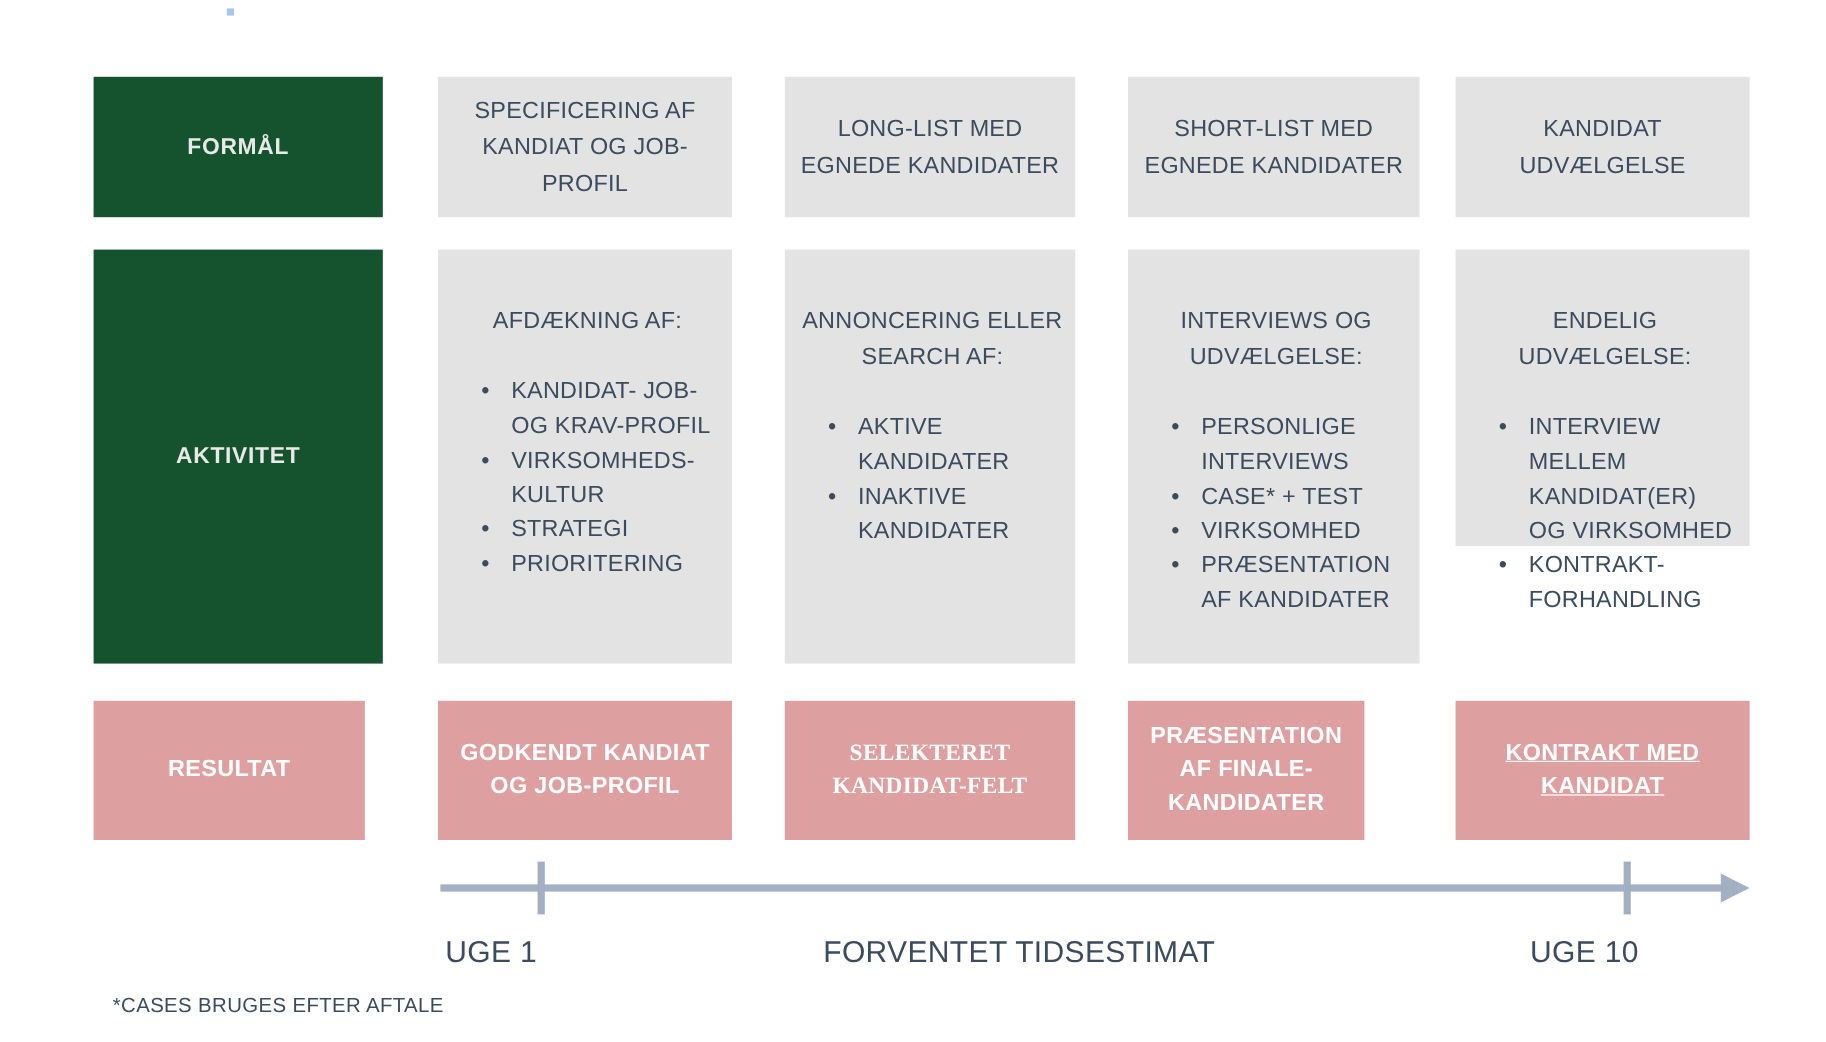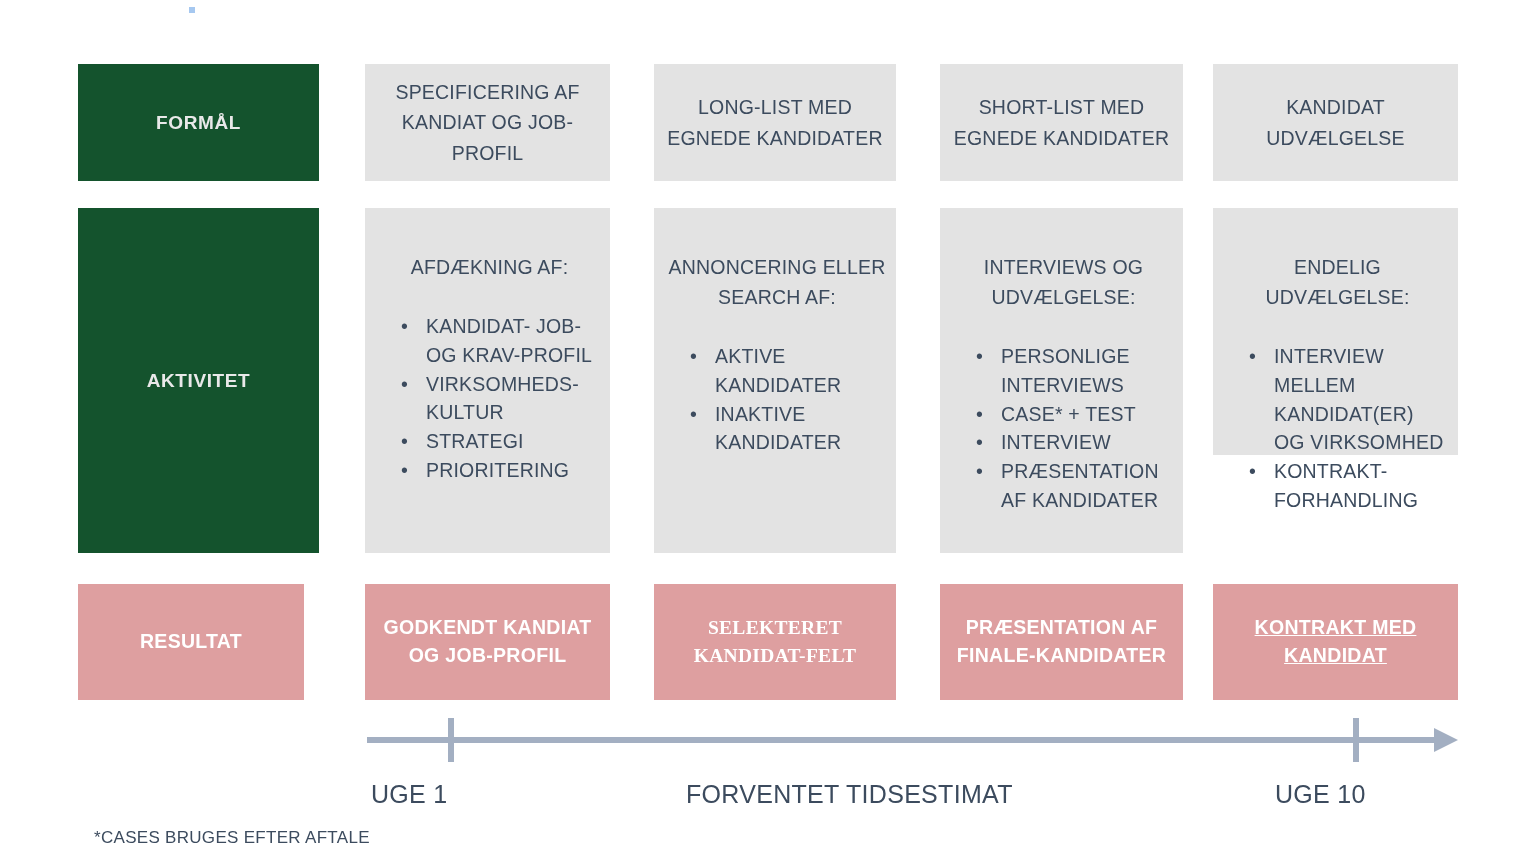--- a/index.html
+++ b/index.html
@@ -202,21 +202,21 @@
       <li><span class="bullet">•</span><span>AKTIVE KANDIDATER</span></li>
       <li><span class="bullet">•</span><span>INAKTIVE KANDIDATER</span></li>
     </ul>
   </div>
 
   <div class="box gray activity" style="left:940px; top:208px; width:243px; height:345px;">
     <p class="activity-head">INTERVIEWS OG UDVÆLGELSE:</p>
     <ul class="activity-list">
       <li><span class="bullet">•</span><span>PERSONLIGE INTERVIEWS</span></li>
       <li><span class="bullet">•</span><span>CASE* + TEST</span></li>
-      <li><span class="bullet">•</span><span>INTERVIEW</span></li>
+      <li><span class="bullet">•</span><span>VIRKSOMHED</span></li>
       <li><span class="bullet">•</span><span>PRÆSENTATION AF KANDIDATER</span></li>
     </ul>
   </div>
 
   <div class="box gray activity" style="left:1213px; top:208px; width:245px; height:247px;">
     <p class="activity-head">ENDELIG UDVÆLGELSE:</p>
     <ul class="activity-list">
       <li><span class="bullet">•</span><span>INTERVIEW MELLEM KANDIDAT(ER) OG VIRKSOMHED</span></li>
       <li><span class="bullet">•</span><span>KONTRAKT-FORHANDLING</span></li>
     </ul>
@@ -225,21 +225,21 @@
   <div class="box pink" style="left:78px; top:584px; width:226px; height:116px;">
     <span>RESULTAT</span>
   </div>
 
   <div class="box pink" style="left:365px; top:584px; width:245px; height:116px;">
     <span style="padding:0 8px;">GODKENDT KANDIAT OG JOB-PROFIL</span>
   </div>
   <div class="box pink" style="left:654px; top:584px; width:242px; height:116px;font-family:Liberation Serif, serif;">
     <span style="padding:0 8px;">SELEKTERET KANDIDAT-FELT</span>
   </div>
-  <div class="box pink" style="left:940px; top:584px; width:243px; height:116px;">
+  <div class="box pink" style="left:940px; top:584px; width:197px; height:116px;">
     <span style="padding:0 4px;">PRÆSENTATION AF FINALE-KANDIDATER</span>
   </div>
   <div class="box pink" style="left:1213px; top:584px; width:245px; height:116px;">
     <span style="padding:0 24px;text-decoration:underline;">KONTRAKT MED KANDIDAT</span>
   </div>
 
   <div class="timeline-line"></div>
   <div class="timeline-arrow"></div>
   <div class="tick tick-1"></div>
   <div class="tick tick-2"></div>

